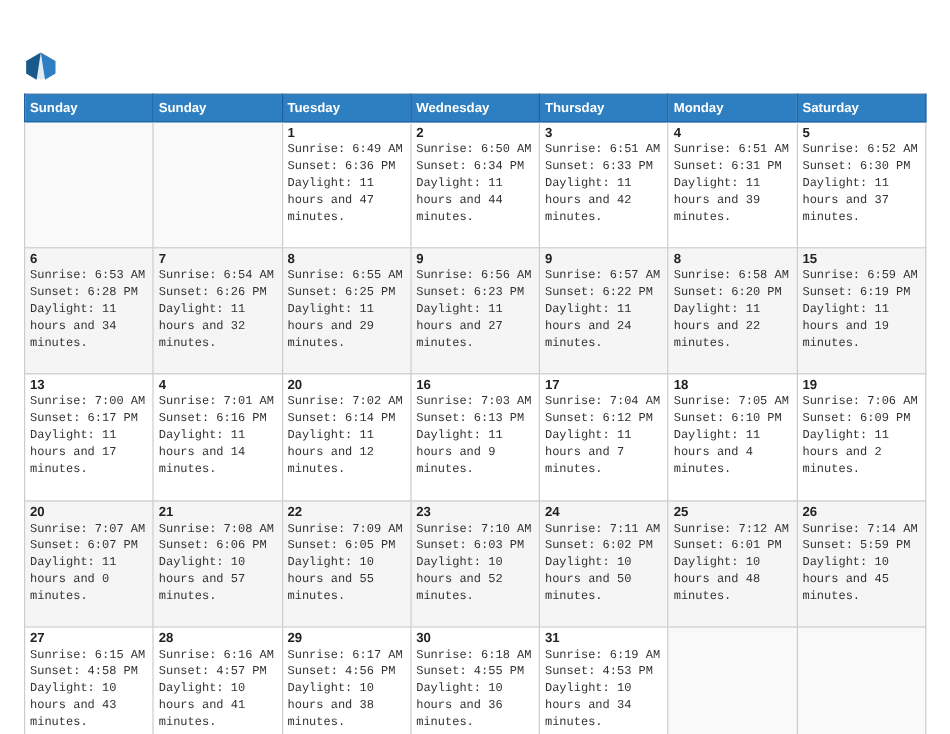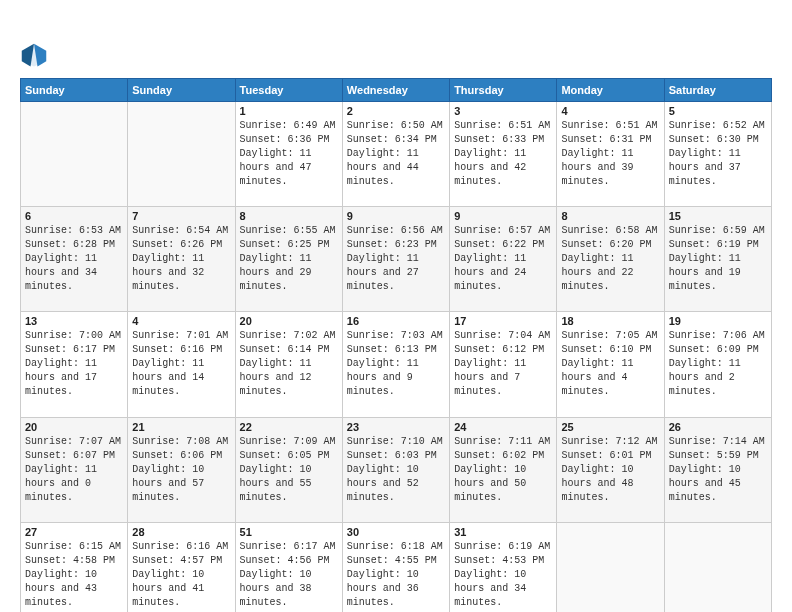--- a/index.html
+++ b/index.html
@@ -251,21 +251,21 @@
         <tr>
           <td>
             <div class="day-number">27</div>
             <div class="day-info">Sunrise: 6:15 AM<br>Sunset: 4:58 PM<br>Daylight: 10 hours and 43 minutes.</div>
           </td>
           <td>
             <div class="day-number">28</div>
             <div class="day-info">Sunrise: 6:16 AM<br>Sunset: 4:57 PM<br>Daylight: 10 hours and 41 minutes.</div>
           </td>
           <td>
-            <div class="day-number">51</div>
+            <div class="day-number">29</div>
             <div class="day-info">Sunrise: 6:17 AM<br>Sunset: 4:56 PM<br>Daylight: 10 hours and 38 minutes.</div>
           </td>
           <td>
             <div class="day-number">30</div>
             <div class="day-info">Sunrise: 6:18 AM<br>Sunset: 4:55 PM<br>Daylight: 10 hours and 36 minutes.</div>
           </td>
           <td>
             <div class="day-number">31</div>
             <div class="day-info">Sunrise: 6:19 AM<br>Sunset: 4:53 PM<br>Daylight: 10 hours and 34 minutes.</div>
           </td>

